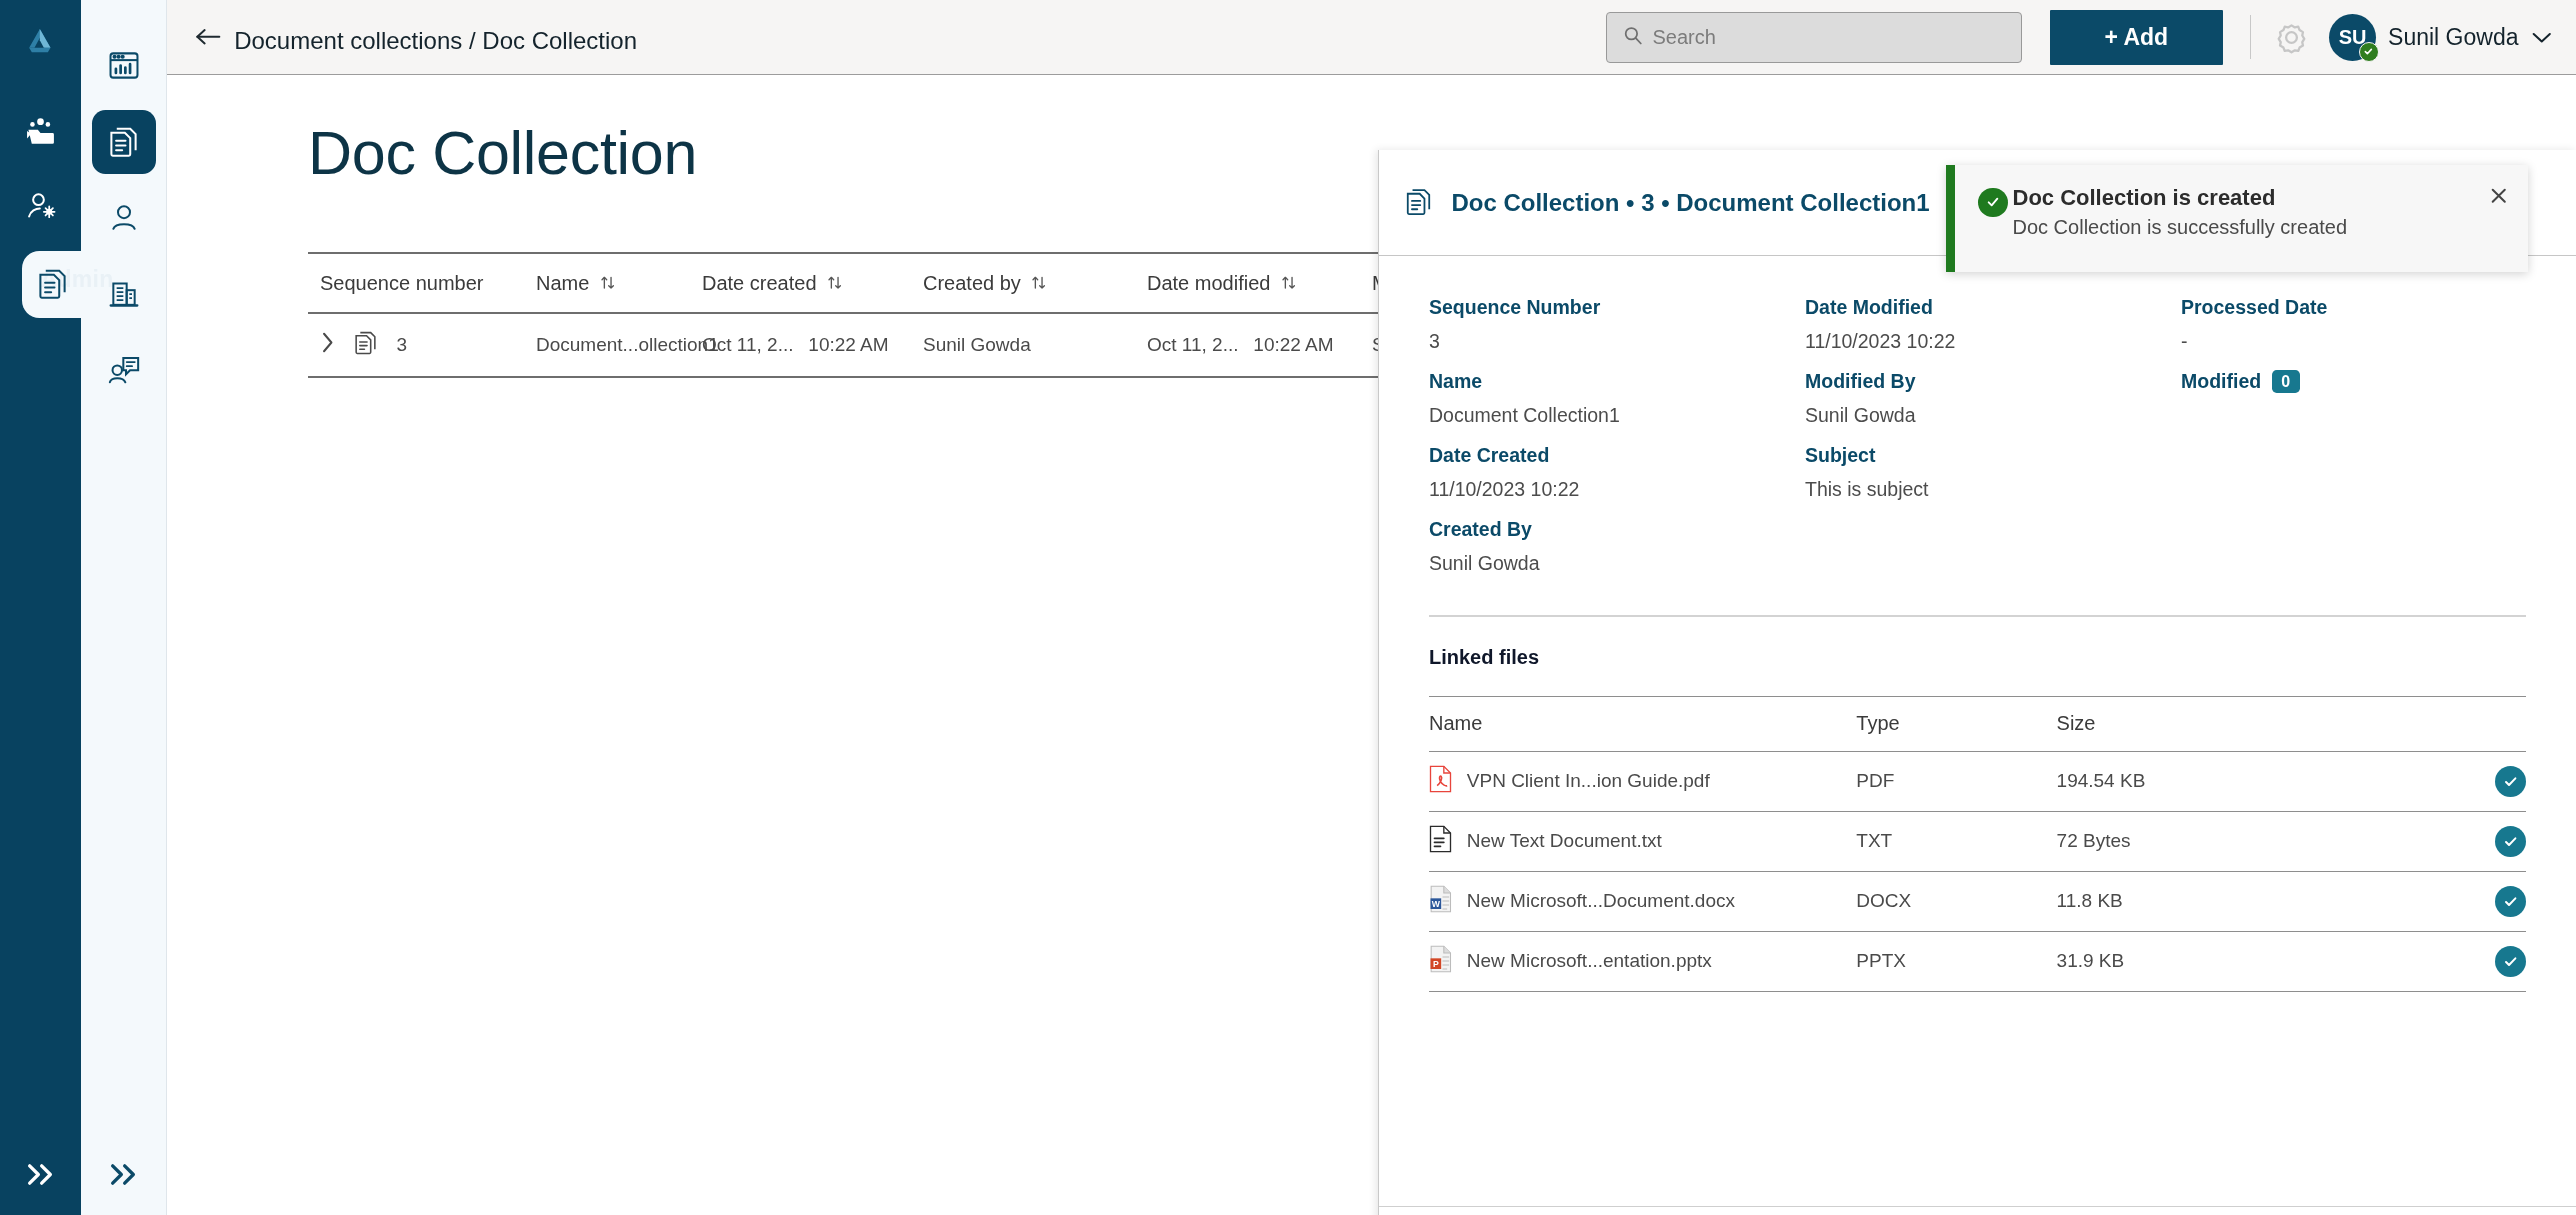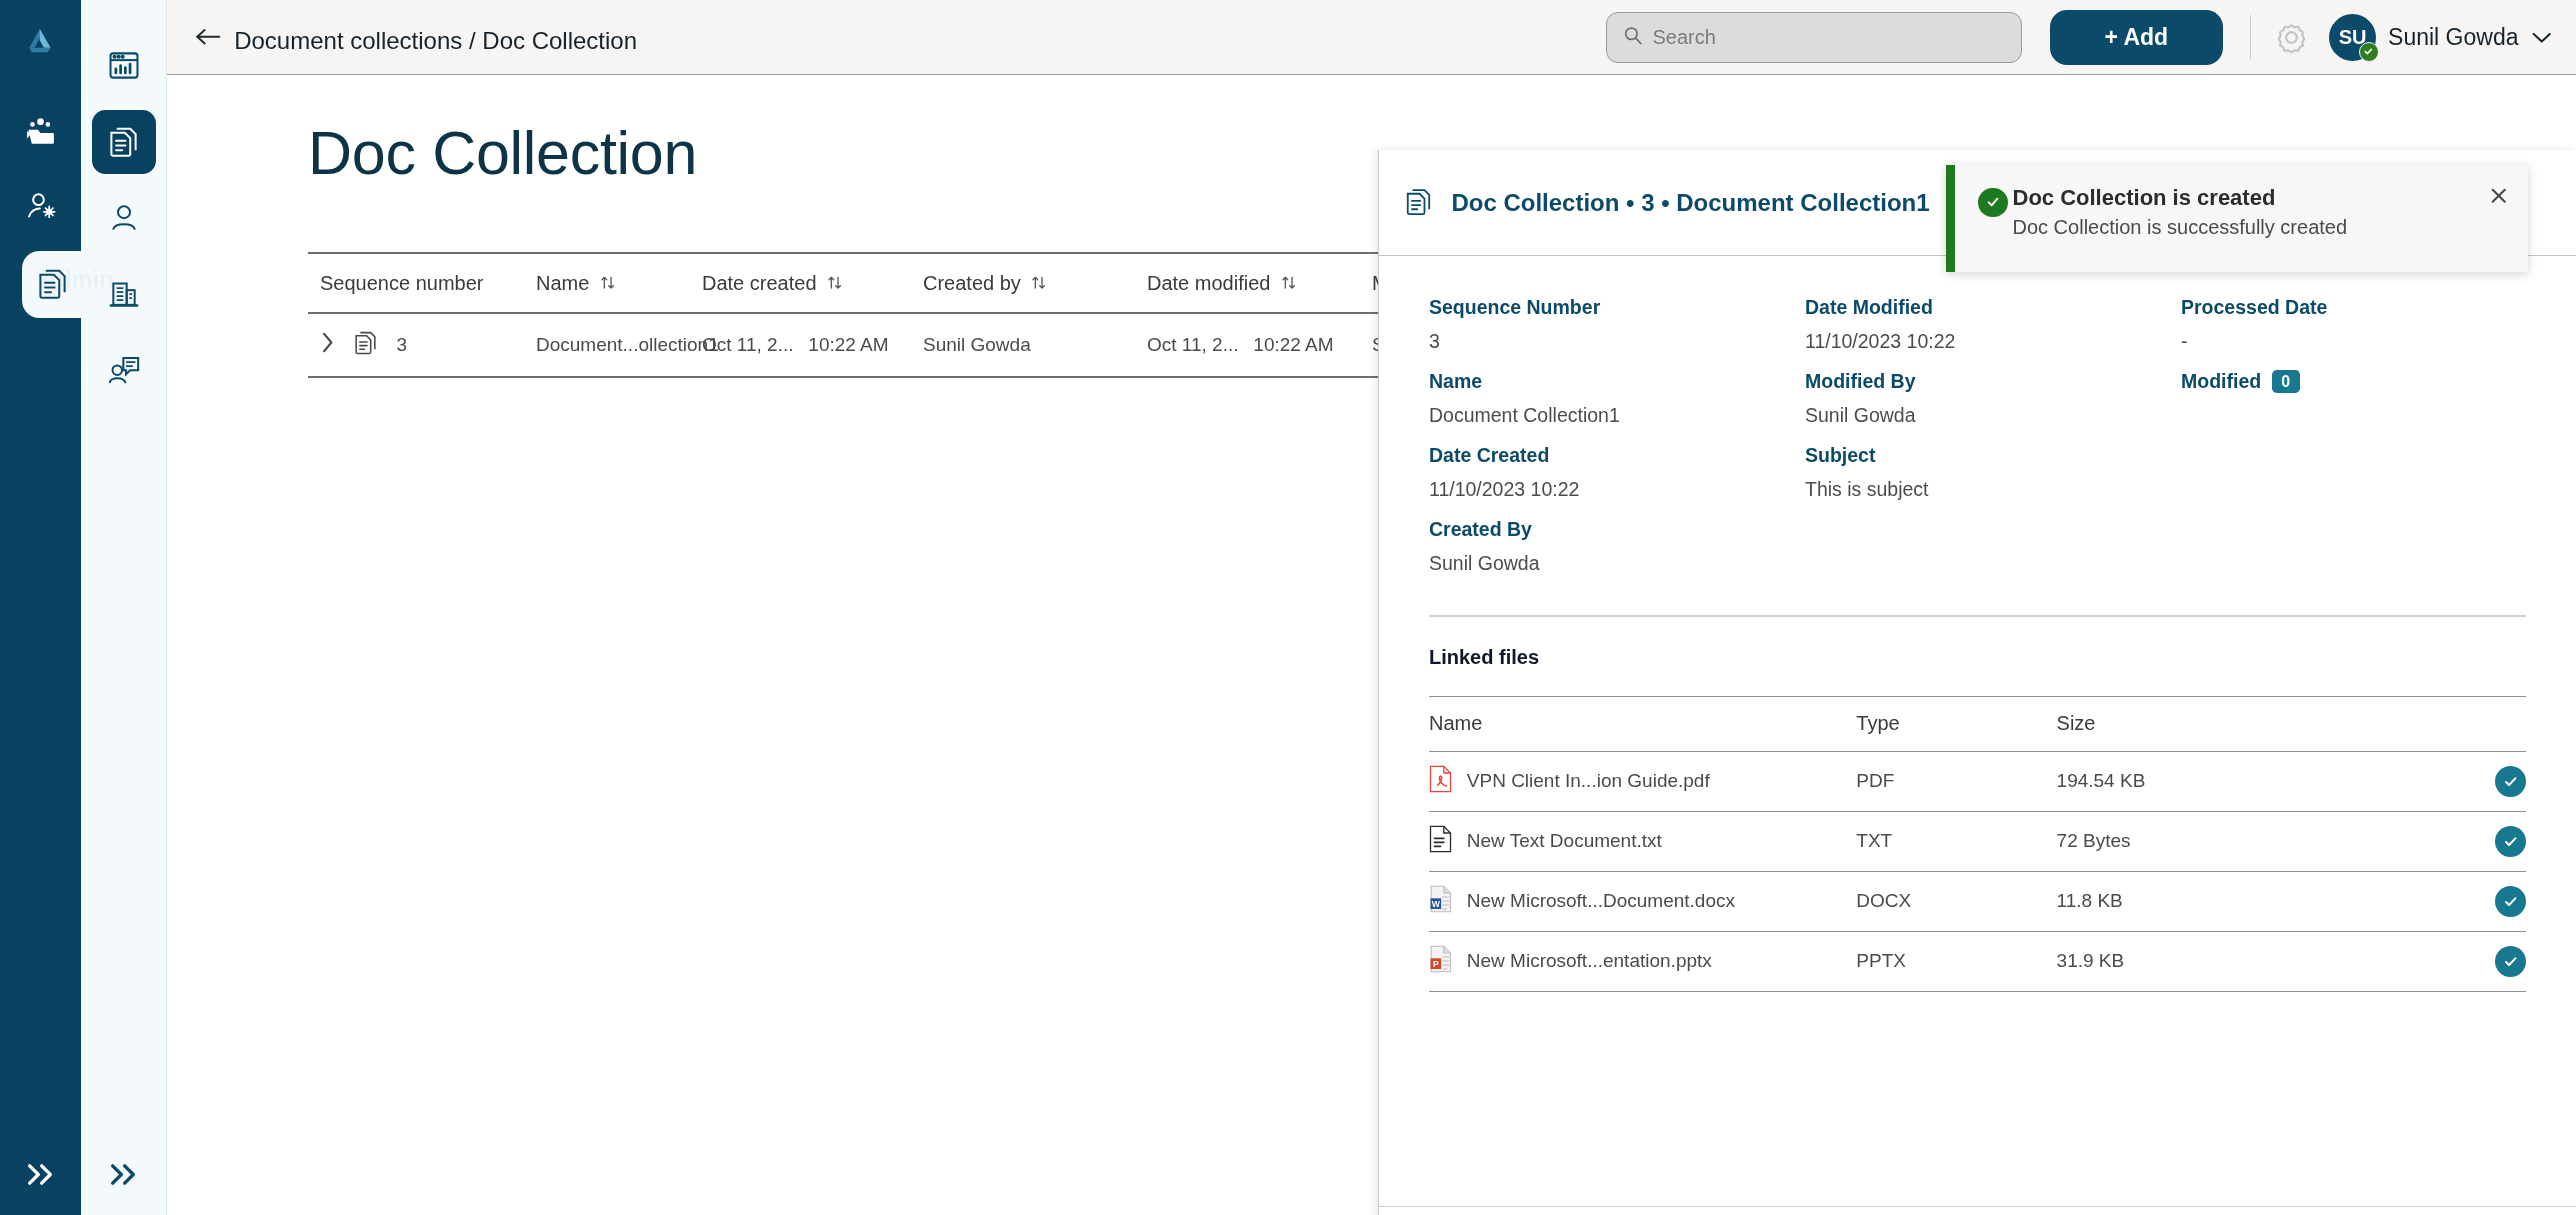--- a/index.html
+++ b/index.html
@@ -71,33 +71,33 @@
     display: flex; align-items: center; padding: 0 24px 0 25.5px;
     position: relative;
   }
   .back-arrow { width: 31px; height: 31px; display:flex; align-items:center; justify-content:center; color:#1f2a30; }
   .breadcrumb {
     font-size: 24px; color: #14232c; margin-left: 10.7px; white-space: nowrap; margin-top: 8px;
   }
   .topbar-right { margin-left: auto; display: flex; align-items: center; gap: 0; }
   .search-box {
     width: 416px; height: 51px; background: #dcdcdc;
-    border: 0.7px solid #999; border-radius: 12px;
+    border: 0.7px solid #999; border-radius: 4px;
     display: flex; align-items: center; padding: 0 14.8px; gap: 9.4px;
   }
   .search-box input {
     background: transparent; border: none; outline: none;
     font-size: 20px; color: #555; font-family: "Liberation Sans", sans-serif;
     width: 100%;
   }
   .search-box input::placeholder { color: #7c7c7c; }
   .add-btn {
     margin-left: 28px;
     width: 173px; height: 55px; background: #0b4a68; color: #fff;
-    border: none; border-radius: 17px;
+    border: none; border-radius: 1px;
     font-size: 23px; font-weight: 700; font-family: "Liberation Sans", sans-serif;
     display: flex; align-items: center; justify-content: center; gap: 6.7px;
     cursor: pointer;
   }
   .vdiv { width: 1.3px; height: 44px; background: #c8c8c8; margin: 0 23px 0 27px; }
   .gear { color: #c6c6c6; display:flex; align-items:center; }
   .avatar-wrap { position: relative; margin-left: 20px; width: 47px; height: 47px; }
   .avatar {
     width: 47px; height: 47px; border-radius: 50%; background: #0b4a68;
     color: #fff; font-size: 20px; font-weight: 700;

